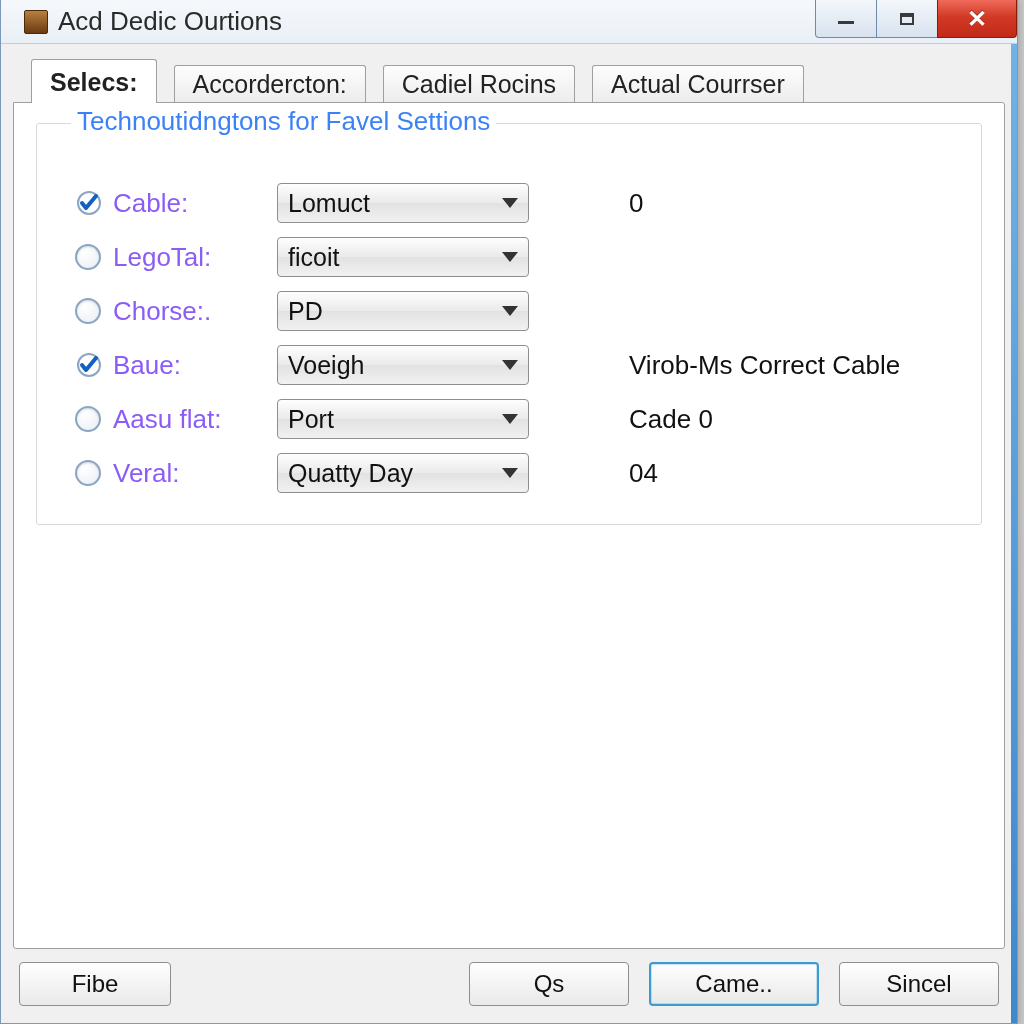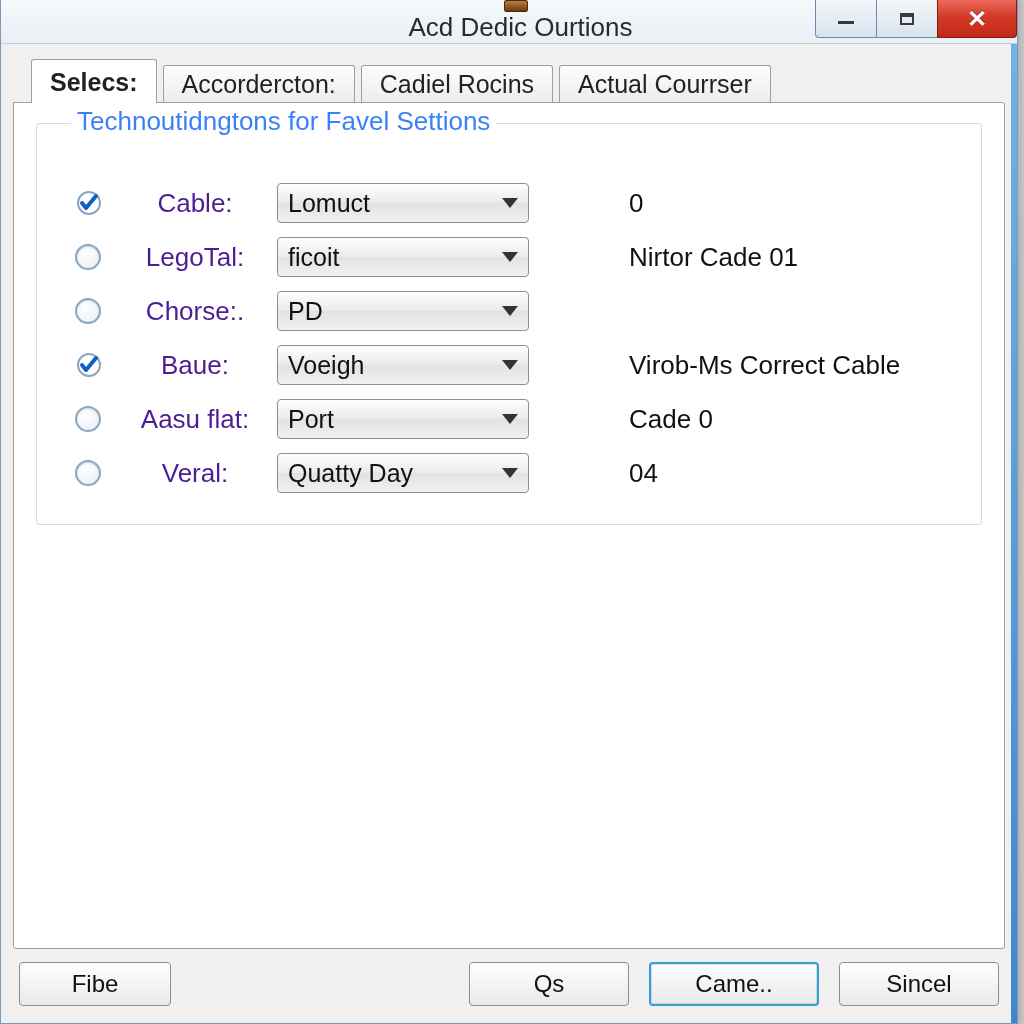--- a/index.html
+++ b/index.html
@@ -21,21 +21,20 @@
     box-shadow: 2px 0 6px rgba(0,0,0,.15);
   }
   .titlebar {
     height: 44px;
     background: linear-gradient(#f6f9fc,#e9eff6);
     border-bottom: 1px solid #c4ccd6;
     display: flex;
     align-items: center;
     padding-left: 23px;
     position: relative;
-    flex-direction: column;
   }
   .titlebar .app-icon {
     width: 24px; height: 24px;
     background: linear-gradient(#b78040,#6b3a10);
     border: 1px solid #4a2a0a;
     border-radius: 2px;
     margin-right: 10px;
     display: inline-block;
   }
   .titlebar .title {
@@ -73,21 +72,21 @@
     position: absolute;
     left: 12px; right: 12px;
     top: 58px; bottom: 74px;
   }
   
   .tabstrip {
     display: flex;
     align-items: flex-end;
     height: 44px;
     padding-left: 18px;
-    gap: 4px;
+    gap: 15px;
   }
   .tab {
     border: 1px solid #9f9f9f;
     border-bottom: none;
     border-radius: 3px 3px 0 0;
     background: linear-gradient(#fdfdfd,#ececec);
     height: 38px;
     padding: 4px 18px 0 18px;
     font-size: 25px;
     color: #222;
@@ -138,21 +137,21 @@
     border-radius: 50%;
     background: radial-gradient(circle at 35% 30%, #fff,#e9eef4);
     box-shadow: inset 0 1px 2px rgba(0,0,0,.15);
     display: flex; align-items:center; justify-content:center;
   }
   .check-mark {
     width: 28px; height: 28px;
     position: relative;
   }
   .check-mark.checked svg { display:block; }
-  .label { font-size: 26px; color:#4c1d95;text-align:center; }
+  .label { font-size: 26px; color:#8b5cf6; }
   .combo {
     height: 40px;
     border: 1px solid #8e8e8e;
     border-radius: 4px;
     background: linear-gradient(#fefefe,#eaeaea 50%,#e2e2e2 51%,#f1f1f1);
     display: flex; align-items: center;
     padding: 0 10px;
     position: relative;
     width: 252px;
     font-size: 25px;
@@ -243,21 +242,20 @@
           <div class="desc">0</div>
         </div>
 
         <div class="row">
           <div class="radio-ind"></div>
           <div class="label">LegoTal:</div>
           <div class="combo">
               <span>ficoit</span>
               <span class="arrow"></span>
             </div>
-          <div class="desc">Nirtor Cade 01</div>
         </div>
 
         <div class="row">
           <div class="radio-ind"></div>
           <div class="label">Chorse:.</div>
           <div class="combo">
               <span>PD</span>
               <span class="arrow"></span>
             </div>
         </div>

